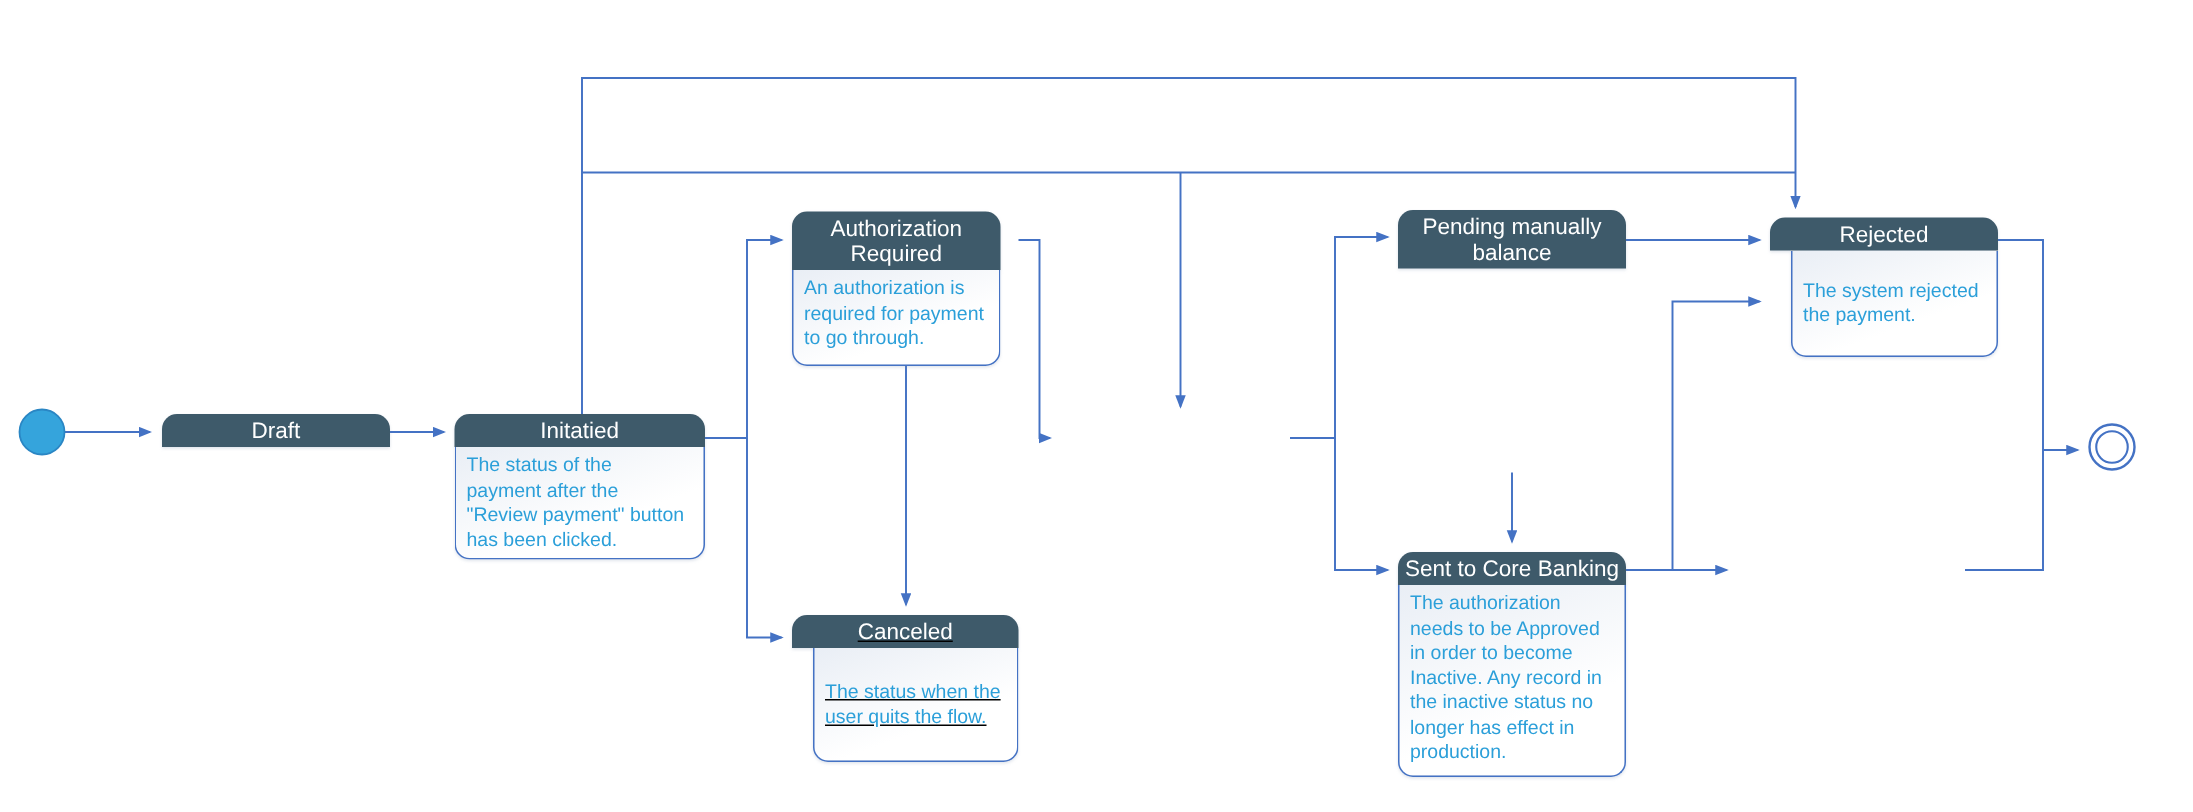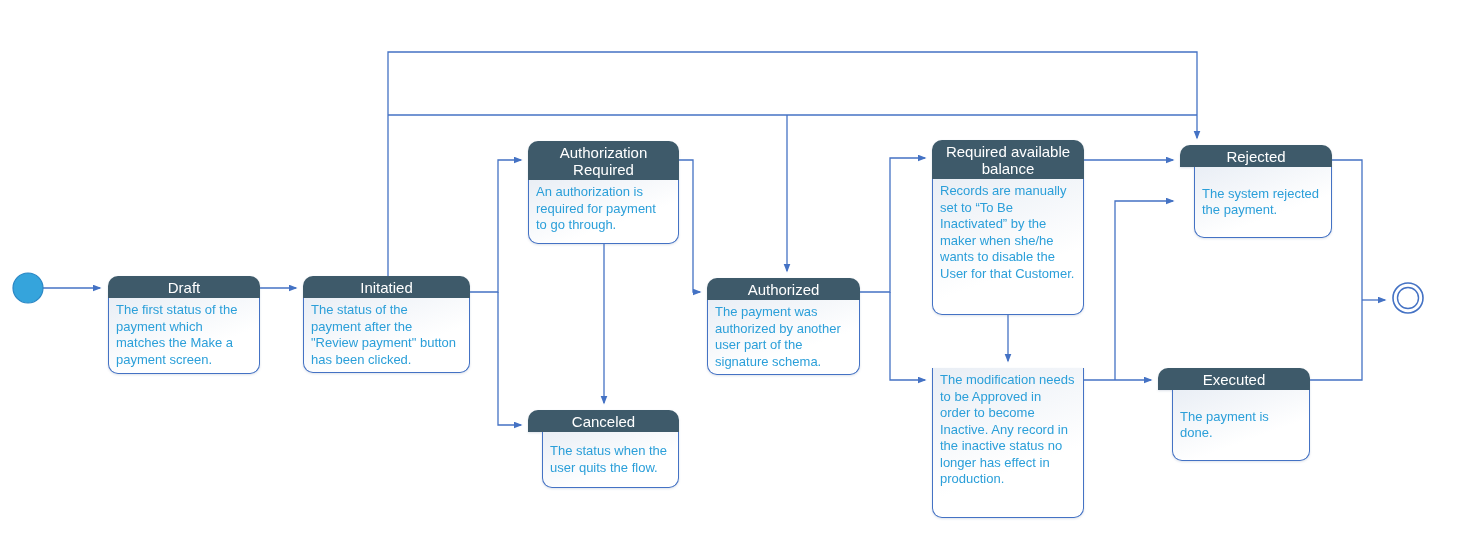--- a/index.html
+++ b/index.html
@@ -22,22 +22,22 @@
     flex:1;border:1px solid #4472C4;border-top:none;
     border-radius:0 0 10px 10px;
     background:linear-gradient(160deg,#e9eef5 0%,#ffffff 65%);
     color:#2B9FD9;font-size:13px;line-height:16.5px;
     padding:4px 8px 4px 7px;position:relative;z-index:1;
   }
   .state-body.center{display:flex;align-items:center;margin-left:14px;}
   
   .s-draft     {left:108px; top:276px; width:152px; height:98px;}
   .s-initatied {left:303px; top:276px; width:167px; height:73px;}
-  .s-authreq   {left:528px; top:141px; width:151px; height:103px;}
-  .s-canceled  {left:528px; top:410px; width:151px; height:78px;}
+  .s-authreq   {left:528px; top:141px; width:139px; height:103px;}
+  .s-canceled  {left:528px; top:410px; width:151px; height:98px;text-decoration:underline;}
   .s-authorized{left:707px; top:278px; width:153px; height:93px;}
   .s-pending   {left:932px; top:140px; width:152px; height:175px;}
   .s-sent      {left:932px; top:368px; width:152px; height:150px;}
   .s-rejected  {left:1180px;top:145px; width:152px; height:93px;}
   .s-executed  {left:1158px;top:368px; width:152px; height:93px;}
 </style>
 </head>
 <body>
 
 <div id="canvas">
@@ -72,55 +72,46 @@
       <circle cx="28" cy="288" r="15" fill="#35A4DC" stroke="#2a86c4" stroke-width="1.2"></circle>
     </g>
     <g>
       <circle cx="1408" cy="298" r="15" fill="#ffffff" stroke="#4472C4" stroke-width="1.6"></circle>
       <circle cx="1408" cy="298" r="10.5" fill="#ffffff" stroke="#4472C4" stroke-width="1.4"></circle>
     </g>
   </svg>
 
   <div class="state s-draft">
     <div class="state-header">Draft</div>
-    <div class="state-body">The first status of the payment which matches the Make a payment screen.</div>
   </div>
 
   <div class="state s-initatied">
     <div class="state-header">Initatied</div>
     <div class="state-body">The status of the payment after the "Review payment" button has been clicked.</div>
   </div>
 
   <div class="state s-authreq">
     <div class="state-header">Authorization Required</div>
     <div class="state-body">An authorization is required for payment to go through.</div>
   </div>
 
   <div class="state s-canceled">
     <div class="state-header">Canceled</div>
     <div class="state-body center">The status when the user quits the flow.</div>
   </div>
 
-  <div class="state s-authorized">
-    <div class="state-header">Authorized</div>
-    <div class="state-body">The payment was authorized by another user part of the signature schema.</div>
-  </div>
 
   <div class="state s-pending">
-    <div class="state-header">Required available balance</div>
-    <div class="state-body">Records are manually set to “To Be Inactivated” by the maker when she/he wants to disable the User for that Customer.</div>
+    <div class="state-header">Pending manually balance</div>
   </div>
 
   <div class="state s-sent">
-    <div class="state-body">The modification needs to be Approved in order to become Inactive. Any record in the inactive status no longer has effect in production.</div>
+    <div class="state-header">Sent to Core Banking</div>
+    <div class="state-body">The authorization needs to be Approved in order to become Inactive. Any record in the inactive status no longer has effect in production.</div>
   </div>
 
   <div class="state s-rejected">
     <div class="state-header">Rejected</div>
     <div class="state-body center">The system rejected the payment.</div>
   </div>
 
-  <div class="state s-executed">
-    <div class="state-header">Executed</div>
-    <div class="state-body center">The payment is done.</div>
-  </div>
 
 </div>
 
 </body></html>

